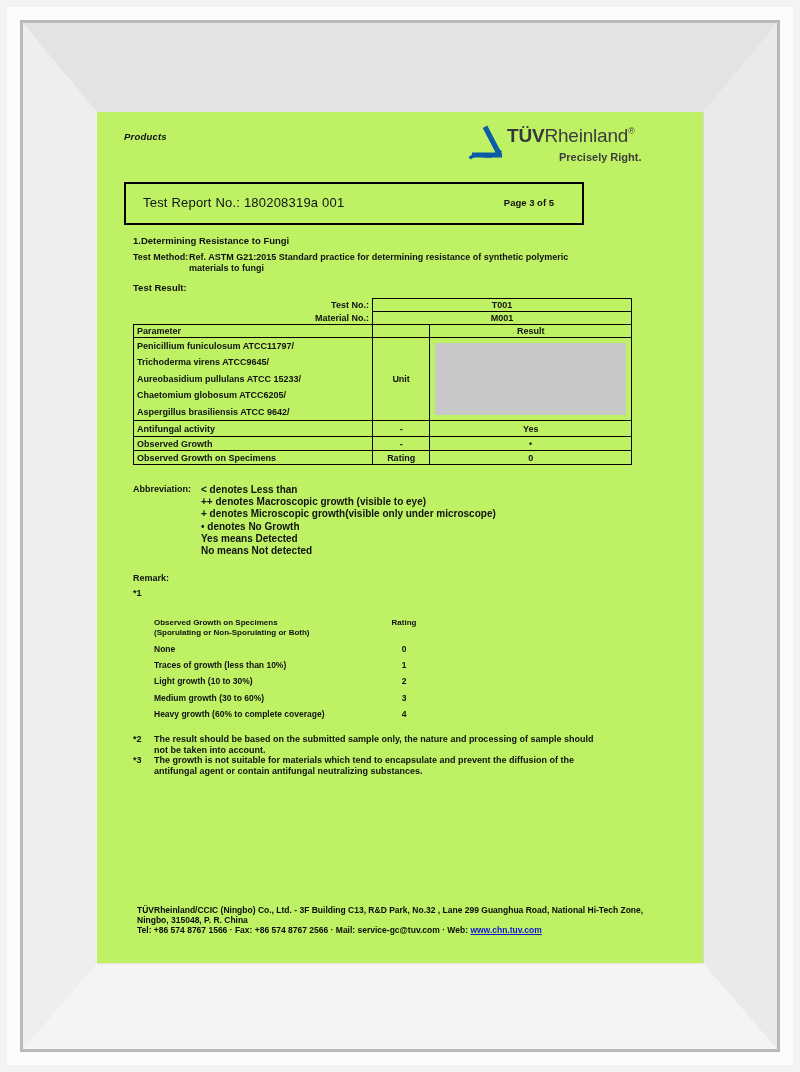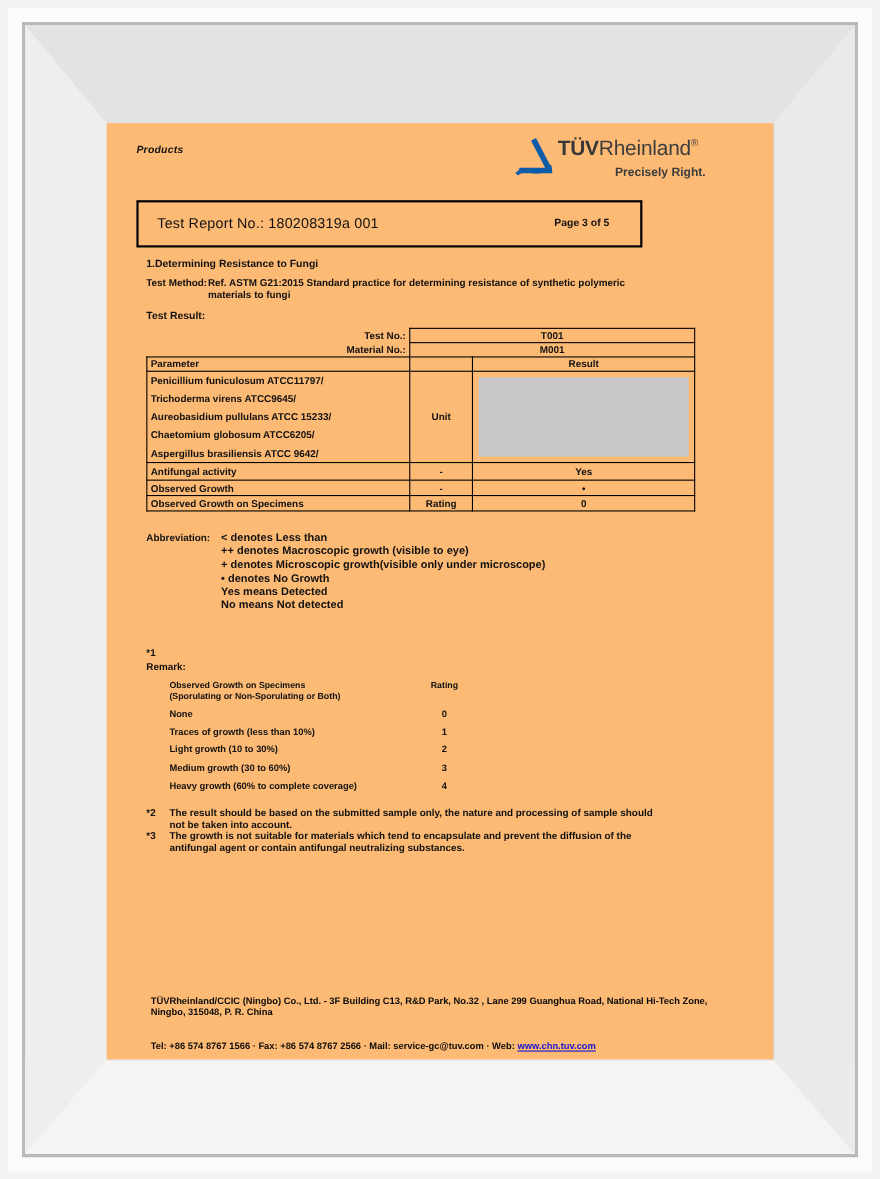--- a/index.html
+++ b/index.html
@@ -14,21 +14,21 @@
   .f1 { position: absolute; inset: 0; border: 7px solid #f3f3f1; background: transparent; }
   .f2 { position: absolute; inset: 7px; border: 13px solid #fcfcfb; box-shadow: inset 0 0 2px rgba(0,0,0,.08); }
   .f3 { position: absolute; inset: 20px; border: 3px solid #b9b9b7; }
   .f4 { position: absolute; inset: 23px;
         border-style: solid;
         border-width: 89px 74px 86px 74px;
         border-color: #e3e3e1 #eaeae8 #f4f4f2 #eeeeec; }
   .paper {
     position: absolute; left: 97px; top: 112px;
     width: 606px; height: 851px;
-    background: #fdba74;
+    background: #bef264;
     box-shadow: 1px 0 0 #d6d6d4, 0 1px 0 #e2e2e0;
   }
   .abs { position: absolute; }
   .pre { white-space: pre-line; }
 
   
   .products { left: 27px; top: 19px; font-size: 9.5px; font-weight: 700; font-style: italic; letter-spacing: .2px; }
   .logo-tri { left: 371px; top: 11px; width: 34px; height: 38px; }
   .brand { left: 410px; top: 13px; font-size: 19px; color: #3d3d3d; letter-spacing: -0.2px; }
   .brand b { font-weight: 700; color: #383838; }
@@ -55,39 +55,39 @@
   td.center { text-align: center; }
   .h13 { height: 13px; } .h16 { height: 16px; } .h14 { height: 14px; }
   .fungi-cell div { line-height: 16.4px; }
   .redacted { background: #c8c8c8; height: 72px; margin: 3px 2px; }
 
   
   .abbr-label { left: 36px; top: 372px; font-size: 9px; font-weight: 700; }
   .abbr-list  { left: 104px; top: 372px; font-size: 10px; font-weight: 700; line-height: 12.2px; }
 
   
-  .remark-label { left: 36px; top: 461px; font-size: 9px; font-weight: 700; margin-top: 28px; }
+  .remark-label { left: 36px; top: 461px; font-size: 9px; font-weight: 700; }
   .rm-marker { font-size: 9px; font-weight: 700; }
   .rm-text { font-size: 9px; font-weight: 700; line-height: 10.5px; width: 510px; }
   .m1 { left: 36px; top: 476px; } .t1 { left: 57px; top: 476px; }
   .m2 { left: 36px; top: 622px; } .t2 { left: 57px; top: 622px; }
   .m3 { left: 36px; top: 643px; } .t3 { left: 57px; top: 643px; }
 
   
   .rating-tbl { left: 57px; top: 506px; }
   table.rating { border-collapse: collapse; font-weight: 700; }
   table.rating td { padding: 0; vertical-align: top; }
   .rt-c1 { width: 215px; font-size: 8.5px; }
   .rt-c2 { width: 70px; text-align: center; font-size: 8.5px; }
   .rt-head td { font-size: 8px; line-height: 10px; height: 26px; }
   .rt-row td { height: 16.2px; font-size: 8.5px; }
 
   
   .footer { left: 40px; top: 793px; font-size: 8.5px; font-weight: 700; line-height: 10px; color: #0a0a0a; width: 560px; }
-  .footer-contact { left: 40px; top: 813px; font-size: 8.5px; font-weight: 700; color: #0a0a0a; margin-top: 21px; }
+  .footer-contact { left: 40px; top: 813px; font-size: 8.5px; font-weight: 700; color: #0a0a0a; }
   .weblink { color: #1414d2; text-decoration: underline; cursor: pointer; }
 </style>
 </head>
 <body>
 
 <div class="frame-wrap">
   <div class="f1"></div>
   <div class="f2"></div>
   <div class="f3"></div>
   <div class="f4"></div>

